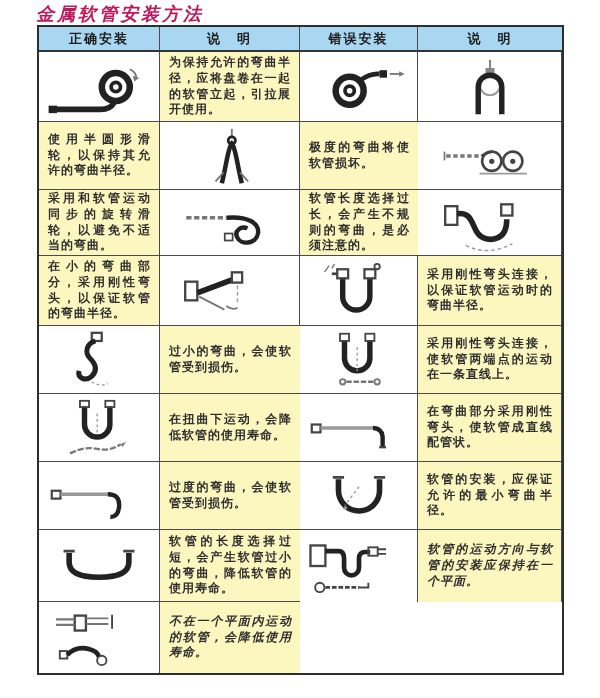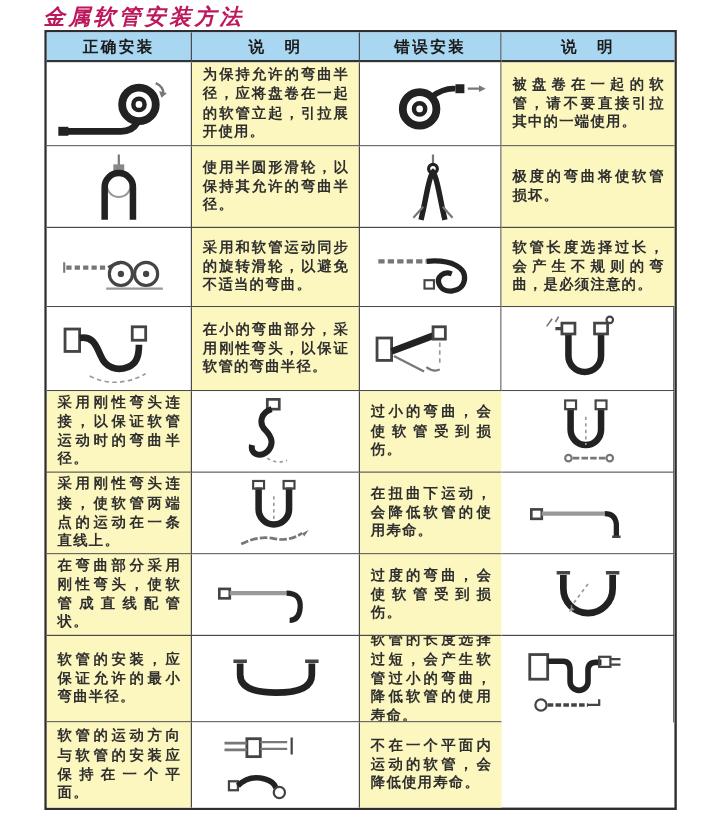--- a/index.html
+++ b/index.html
@@ -25,21 +25,21 @@
     box-sizing:content-box;
     background:#fff;
   }
   .cell{
     border-right:1px solid #4a4a4a;
     border-bottom:1px solid #4a4a4a;
     box-sizing:border-box;
     overflow:hidden;
   }
   .cell.lastcol{border-right:none;}
-  .cell.lastrow{border-bottom:none;}
+  .cell.lastrow{border-bottom:none;font-style:italic;}
   .hcell{
     background:#a9d6f0;
     display:flex;align-items:center;justify-content:center;
     font-size:13px;font-weight:700;color:#1b1b1b;
     letter-spacing:2px;
     border-bottom:2px solid #333;
   }
   .img-cell{
     background:#ffffff;
     display:flex;align-items:center;justify-content:center;
@@ -87,23 +87,20 @@
   </div>
   <div class="cell img-cell">
     <svg width="112" height="60" viewBox="0 0 120 64">
       <circle class="s1" cx="50" cy="36" r="15" stroke-width="7"></circle>
       <circle class="s1" cx="50" cy="36" r="5" stroke-width="4"></circle>
       <path class="s1" d="M61 25 Q72 17 82 18" stroke-width="5"></path>
       <rect x="82" y="14" width="8" height="8" fill="#222"></rect>
       <path class="s3" d="M93 18 h10" stroke-width="2"></path>
       <path d="M103 15 l6 3 -6 3 z" fill="#777"></path>
     </svg>
-  </div>
-  <div class="cell note-cell lastcol">
-    <span>被盘卷在一起的软管，请不要直接引拉其中的一端使用。</span>
   </div>
 
   <div class="cell img-cell">
     <svg width="112" height="58" viewBox="0 0 120 64">
       <path class="s3" d="M60 2 V12" stroke-width="2"></path>
       <rect x="55" y="11" width="10" height="6" fill="#888"></rect>
       <circle class="s4" cx="60" cy="30" r="11" stroke-width="2"></circle>
       <path class="s1" d="M47 62 V32 A13 13 0 0 1 73 32 V62" stroke-width="6"></path>
     </svg>
   </div>

